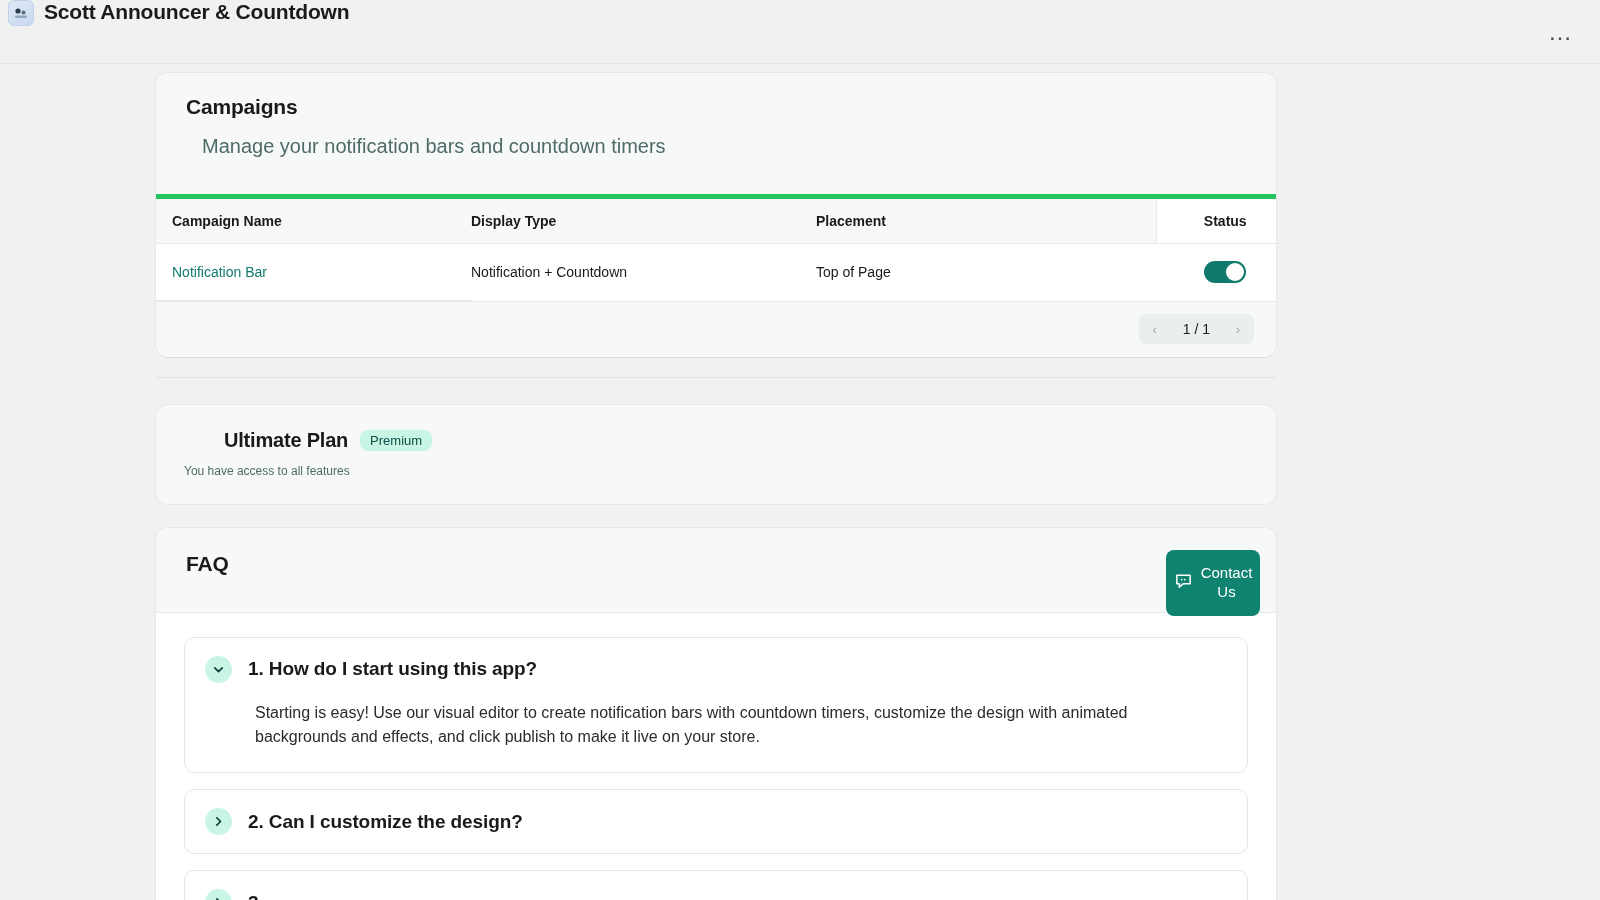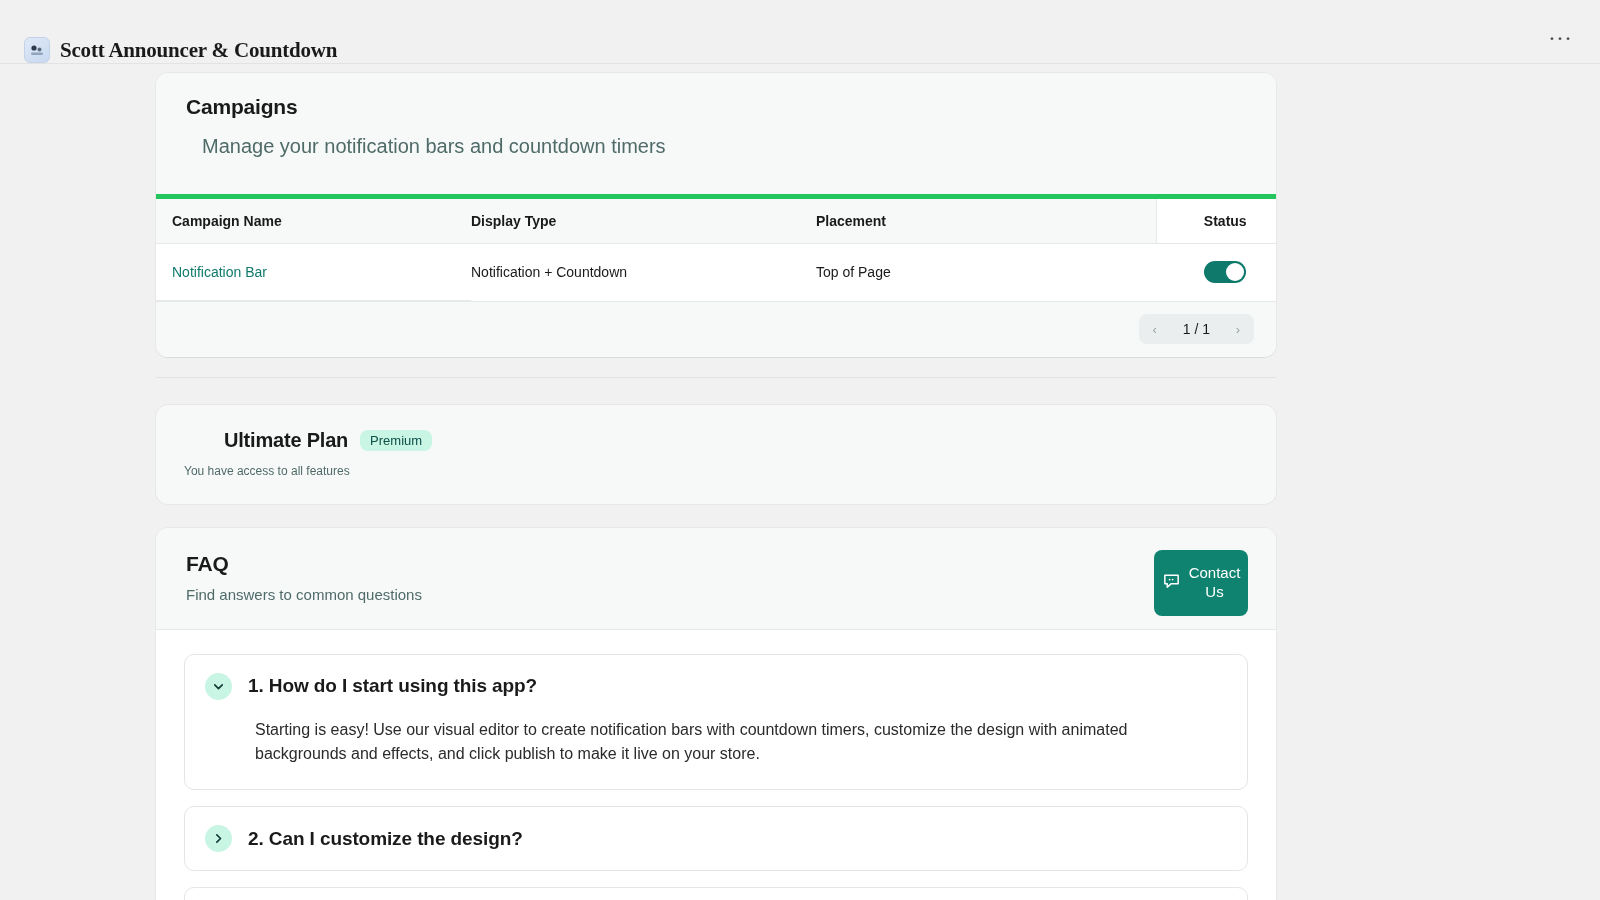--- a/index.html
+++ b/index.html
@@ -12,25 +12,24 @@
     background: #f1f1f1;
     font-family: "Liberation Sans", sans-serif;
     color: #1a1a1a;
   }
 
   
   .topbar {
     height: 64px;
     background: #f1f1f1;
     display: flex;
-    align-items: flex-end;
-    padding: 0 24px;
+    align-items: flex-start;
+    padding: 0 8px;
     border-bottom: 1px solid #e3e3e3;
     position: relative;
-    font-family: Liberation Serif, serif;
   }
   .app-logo {
     width: 26px;
     height: 26px;
     border-radius: 6px;
     background: linear-gradient(145deg, #dfe9f7 0%, #c9d9f0 100%);
     border: 1px solid #c3d2e8;
     display: flex;
     align-items: center;
     justify-content: center;
@@ -252,21 +251,21 @@
     font-weight: bold;
     letter-spacing: -0.2px;
     margin: 0 0 10px 0;
   }
   .faq-sub {
     font-size: 15px;
     color: #4f6b68;
   }
   .contact-btn {
     position: absolute;
-    right: 28px;
+    right: 16px;
     top: 22px;
     width: 94px;
     min-height: 66px;
     background: #108270;
     color: #ffffff;
     border: none;
     border-radius: 8px;
     display: flex;
     align-items: center;
     justify-content: center;
@@ -385,21 +384,20 @@
       <div class="plan-row">
         <span class="plan-title">Ultimate Plan</span>
         <span class="badge">Premium</span>
       </div>
       <div class="plan-sub">You have access to all features</div>
     </div>
 
     <div class="faq-card">
       <div class="faq-head">
         <div class="faq-title">FAQ</div>
-        <div class="faq-sub">Find answers to common questions</div>
         <button class="contact-btn">
           <span class="chat-icon">
             <svg width="19" height="19" viewBox="0 0 20 20" aria-hidden="true">
               <path d="M3 4.5h14v9H9.5L5.5 17v-3.5H3z" fill="none" stroke="#ffffff" stroke-width="1.6" stroke-linejoin="round"></path>
               <circle cx="8" cy="9" r="0.9" fill="#ffffff"></circle>
               <circle cx="11.2" cy="9" r="0.9" fill="#ffffff"></circle>
             </svg>
           </span>
           <span>Contact Us</span>
         </button>

